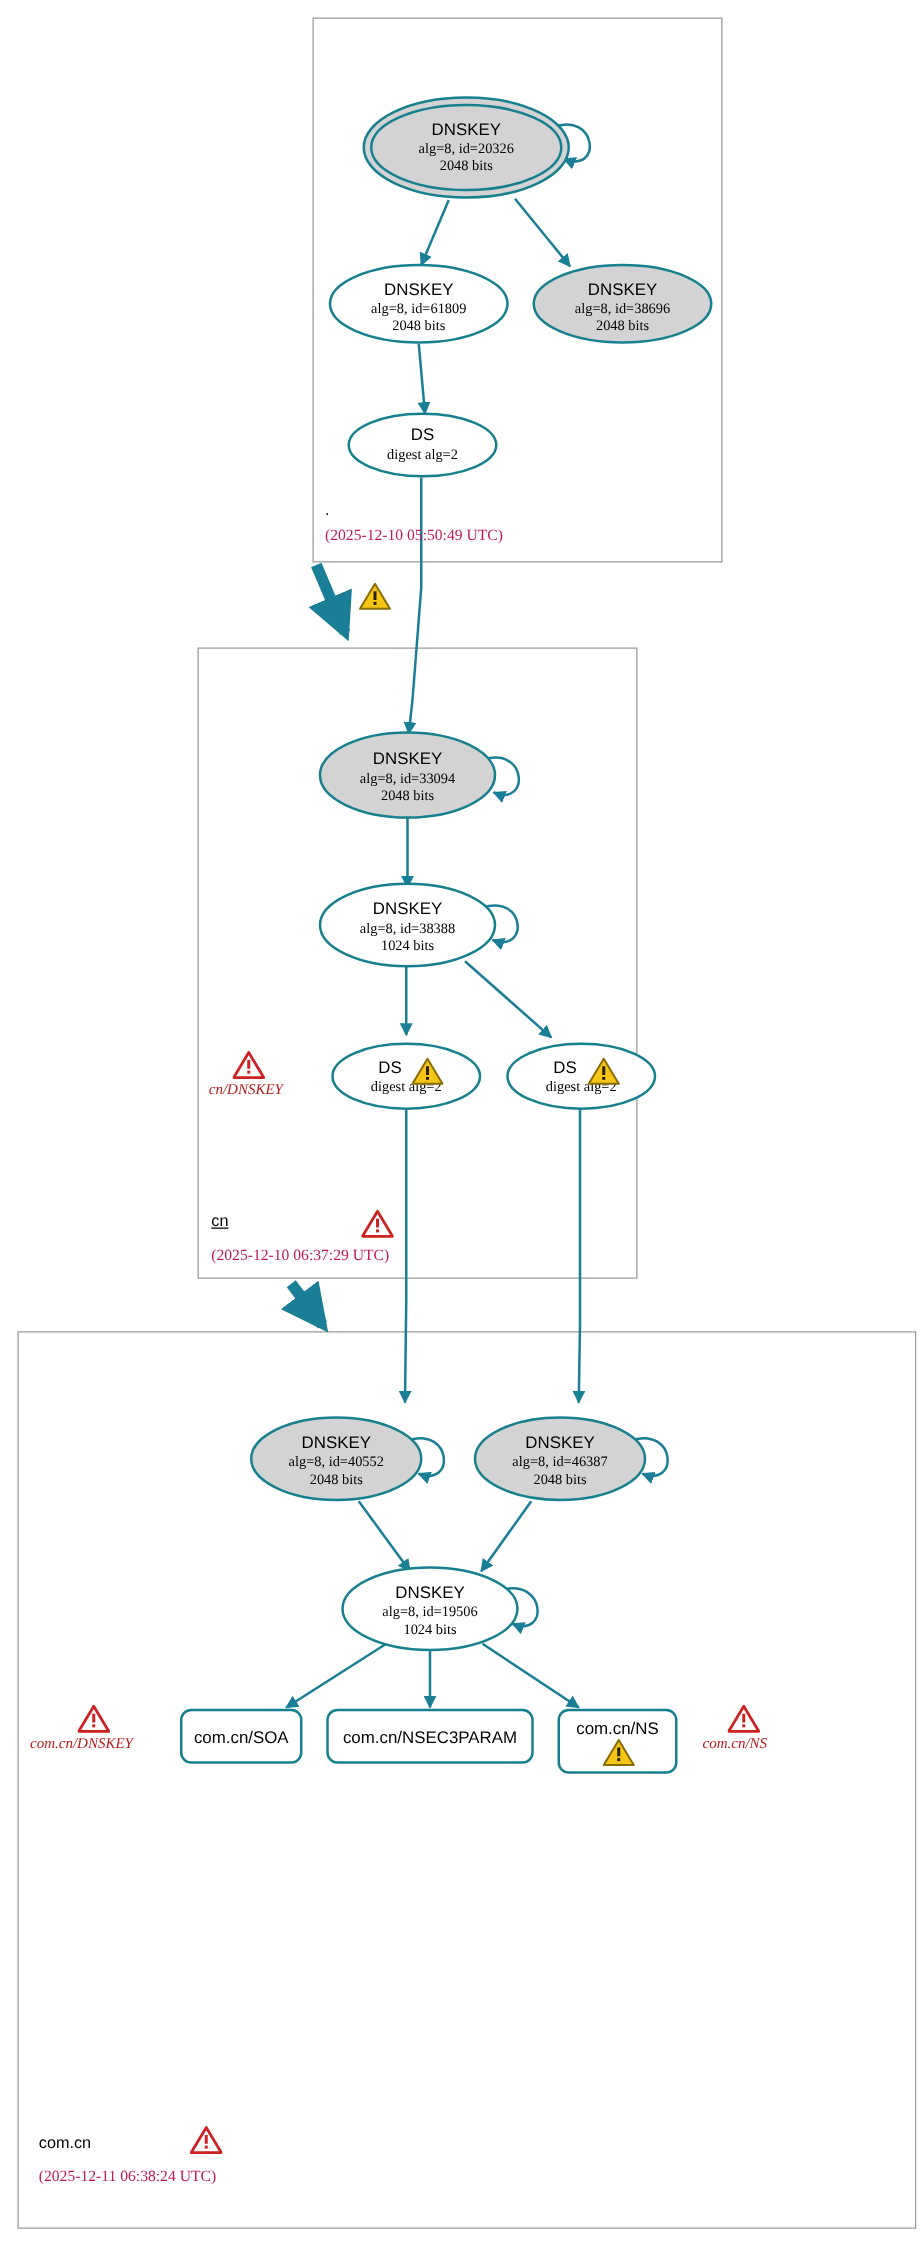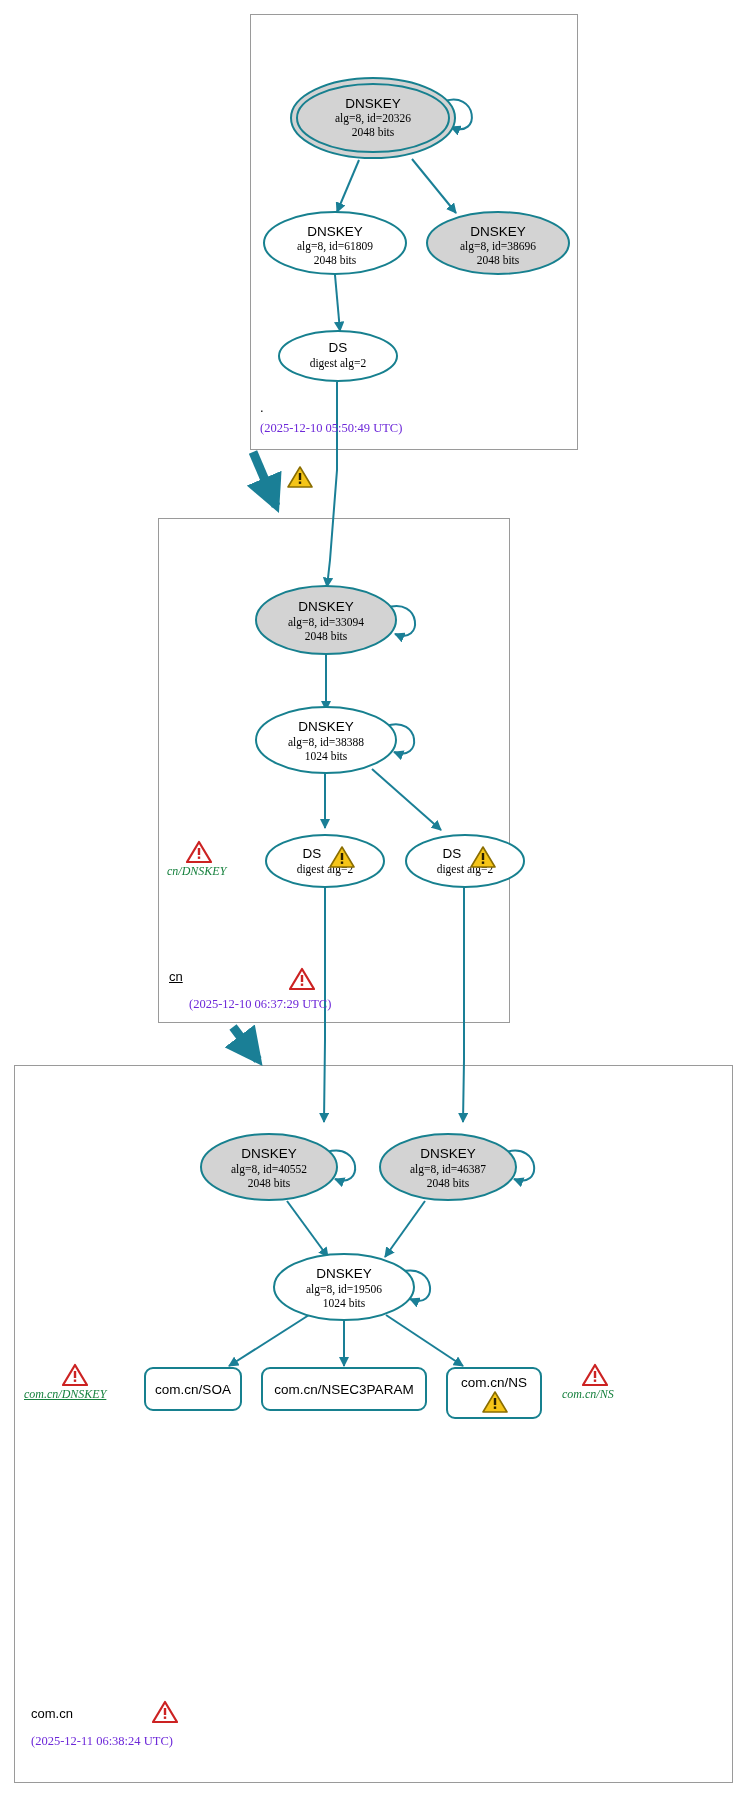--- a/index.html
+++ b/index.html
@@ -4,22 +4,22 @@
 <style>
   html,body{margin:0;padding:0;background:#ffffff;}
   body{width:739px;height:1796px;position:relative;
        font-family:"Liberation Sans", sans-serif;color:#000;}
   #stage{position:absolute;left:4px;top:0;width:739px;height:1796px;}
   svg{position:absolute;left:0;top:0;}
   .zonebox{position:absolute;border:1px solid #9a9a9a;background:transparent;box-sizing:border-box;}
   .znode{position:absolute;}
   .lbl{position:absolute;white-space:nowrap;}
   .zone-name{font-family:"Liberation Sans",sans-serif;font-size:13px;color:#000;}
-  .zone-time{font-family:"Liberation Serif",serif;font-size:12.5px;color:#6d28d9;}
-  .errlabel{font-family:"Liberation Serif",serif;font-style:italic;font-size:12px;color:#15803d;white-space:nowrap;}
+  .zone-time{font-family:"Liberation Serif",serif;font-size:12.5px;color:#be185d;}
+  .errlabel{font-family:"Liberation Serif",serif;font-style:italic;font-size:12px;color:#b91c1c;white-space:nowrap;}
   .ttl{font-family:"Liberation Sans",sans-serif;font-size:13.5px;fill:#000;}
   .tsub{font-family:"Liberation Serif",serif;font-size:11.5px;fill:#000;}
   .rrtext{font-family:"Liberation Sans",sans-serif;font-size:13.5px;fill:#000;}
 </style>
 </head>
 <body>
 
 <div id="stage">
 
   <div class="zonebox" style="left:246px;top:14px;width:328px;height:436px;"></div>
@@ -230,25 +230,25 @@
   </div>
   <div class="znode" style="left:148px;top:1700px;">
     <svg width="26" height="24" viewBox="0 0 26 24">
       <path d="M13 2 L25 22 L1 22 Z" fill="#ffffff" stroke="#cc2222" stroke-width="2.2" stroke-linejoin="round"></path>
       <rect x="11.8" y="8" width="2.4" height="7" fill="#cc2222"></rect>
       <rect x="11.8" y="16.5" width="2.4" height="2.4" fill="#cc2222"></rect>
     </svg>
   </div>
 
   <div class="lbl errlabel" style="left:163px;top:864px;">cn/DNSKEY</div>
-  <div class="lbl errlabel" style="left:20px;top:1387px;text-decoration:underline;">com.cn/DNSKEY</div>
+  <div class="lbl errlabel" style="left:20px;top:1387px;">com.cn/DNSKEY</div>
   <div class="lbl errlabel" style="left:558px;top:1387px;">com.cn/NS</div>
 
   <div class="lbl zone-name" style="left:256px;top:400px;">.</div>
   <div class="lbl zone-time" style="left:256px;top:421px;">(2025-12-10 05:50:49 UTC)</div>
 
   <div class="lbl zone-name" style="left:165px;top:969px;text-decoration:underline;">cn</div>
-  <div class="lbl zone-time" style="left:165px;top:997px;margin-left:20px;">(2025-12-10 06:37:29 UTC)</div>
+  <div class="lbl zone-time" style="left:165px;top:997px;">(2025-12-10 06:37:29 UTC)</div>
 
   <div class="lbl zone-name" style="left:27px;top:1706px;">com.cn</div>
   <div class="lbl zone-time" style="left:27px;top:1734px;">(2025-12-11 06:38:24 UTC)</div>
 
 </div>
 
 </body></html>

